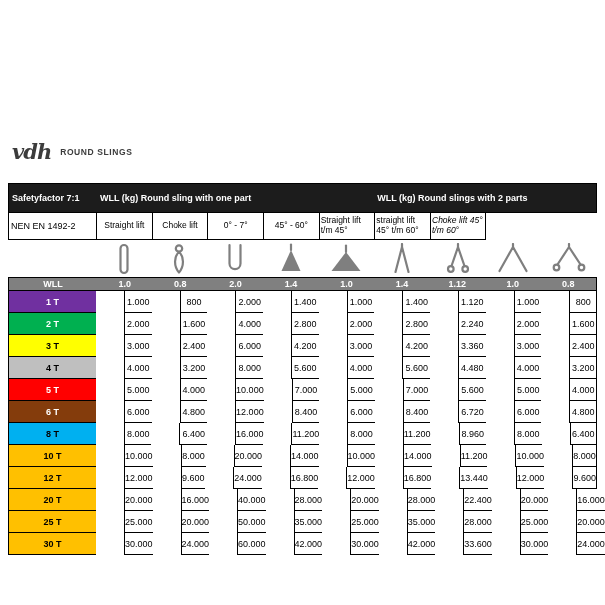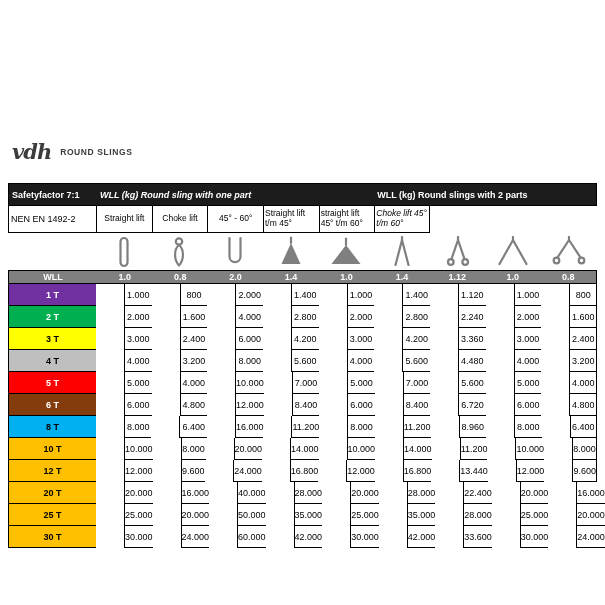--- a/index.html
+++ b/index.html
@@ -18,24 +18,24 @@
     font-family: "DejaVu Serif", serif;
     font-style: italic; font-weight: bold;
     font-size: 21px; color: #3c3c3c; letter-spacing: -1px; line-height: 1;
   }
   .logo-sub { font-size: 8.5px; font-weight: bold; color: #3c3c3c; letter-spacing: 0.6px; }
 
   
   .sling-table { position: absolute; left: 8px; top: 183px; width: 589px; font-size: 9px; color: #000; }
   .grid { display: grid; grid-template-columns: 88px repeat(9, 1fr); }
 
-  .h1-row { background: #1c1c1c; color: #fff; font-weight: bold; height: 23px; border: 1px solid #000; }
+  .h1-row { background: #1c1c1c; color: #fff; font-weight: bold; height: 30px; border: 1px solid #000; }
   .h1-cell { padding-left: 3px; white-space: nowrap; overflow: hidden; display: flex; align-items: center; font-size: 9px; }
   .h1-c1 { grid-column: 1; }
-  .h1-c2 { grid-column: 2 / span 5; font-style: italic; }
+  .h1-c2 { grid-column: 2 / span 5; }
   .h1-c3 { grid-column: 7 / span 4; }
 
   .h2-cell {
     border-left: 1px solid #000; border-bottom: 1px solid #000;
     height: 27px; display: flex; align-items: center; justify-content: center;
     text-align: left; font-size: 8.5px; line-height: 1.15; padding: 0 1px; background: #fff;
   }
   .h2-row .h2-cell:last-child { border-right: 1px solid #000; font-style: italic; }
   .h2-norm { justify-content: flex-start; text-align: left; padding-left: 2px; font-size: 9px; }
 
@@ -69,20 +69,21 @@
     <div class="grid h1-row">
       <div class="h1-cell h1-c1">Safetyfactor 7:1</div>
       <div class="h1-cell h1-c2">WLL (kg) Round sling with one part</div>
       <div class="h1-cell h1-c3">WLL (kg) Round slings with 2 parts</div>
     </div>
 
     <div class="grid h2-row" id="h2-row">
       <div class="h2-cell h2-norm">NEN EN 1492-2</div>
     <div class="h2-cell">Straight lift</div>
         <div class="h2-cell">Choke lift</div>
+        <div class="h2-cell">0° - 7°</div>
         <div class="h2-cell">45° - 60°</div>
         <div class="h2-cell">Straight lift t/m 45°</div>
         <div class="h2-cell">straight lift 45° t/m 60°</div>
         <div class="h2-cell">Choke lift 45° t/m 60°</div>
       </div>
 
     <div class="grid icons-row" id="icons-row">
         <div class="icon-cell"></div>
         <div class="icon-cell">
           <svg width="40" height="32" viewBox="0 0 40 32">

